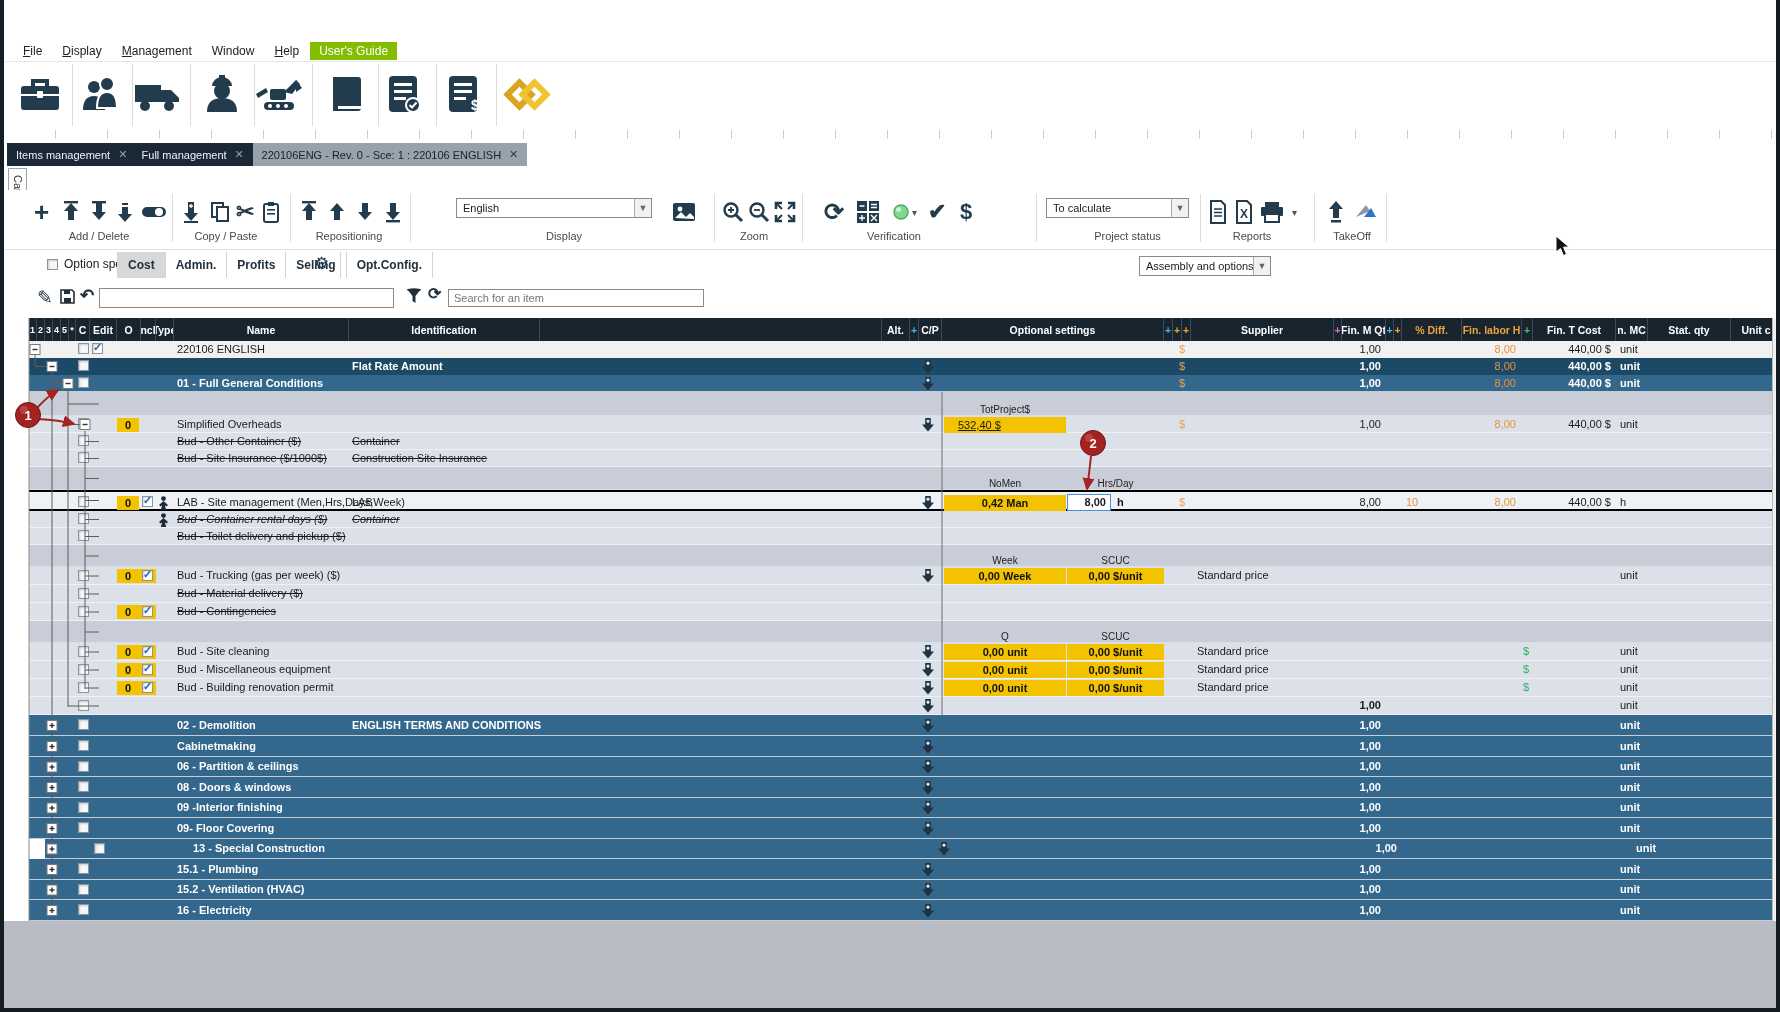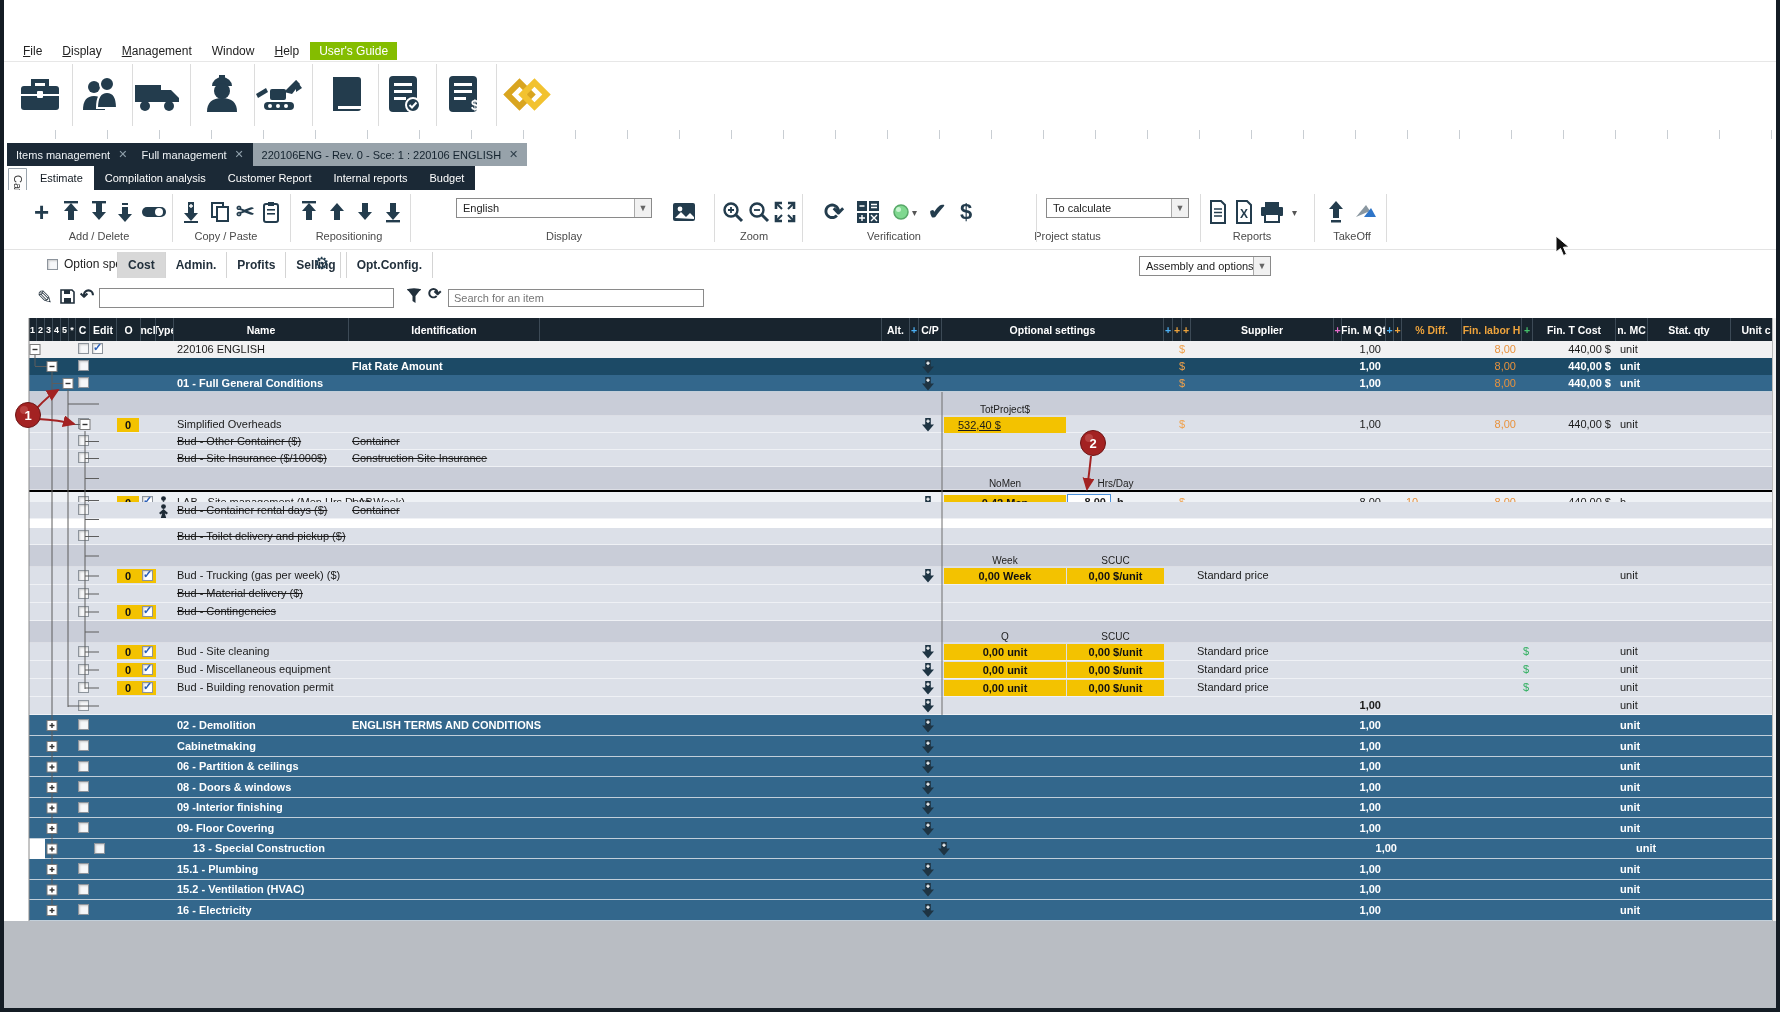--- a/index.html
+++ b/index.html
@@ -198,27 +198,20 @@
       <div class="dtab" style="left: 128.6px;">
         <span>Full management</span>
         <span class="x">✕</span>
       </div>
       <div class="dtab active" style="left: 248.6px;">
         <span>220106ENG - Rev. 0 - Sce: 1 : 220106 ENGLISH</span>
         <span class="x">✕</span>
       </div>
     </div>
 
-  <div id="viewtabs">
-      <div class="vtab active">Estimate</div>
-      <div class="vtab">Compilation analysis</div>
-      <div class="vtab">Customer Report</div>
-      <div class="vtab">Internal reports</div>
-      <div class="vtab">Budget</div>
-    </div>
   <div id="sidetab">
       <span>Catalog items</span>
     </div>
 
   <div id="ribbon">
       <div class="ric" style="left: 30px;">
         <span class="glyph" style="font-size:26px;">+</span>
       </div>
       <div class="ric" style="left: 58px;">
         <svg width="18" height="22" viewBox="0 0 18 22">
@@ -377,21 +370,21 @@
           <path d="M2,14 L12,2 L16,8 Z" fill="#8a97a0"></path>
           <path d="M10,14 L17,5 L22,14 Z" fill="#2e75c8"></path>
         </svg>
       </div>
       <div class="rlabel" style="left: 95px;">Add / Delete</div>
       <div class="rlabel" style="left: 222px;">Copy / Paste</div>
       <div class="rlabel" style="left: 345px;">Repositioning</div>
       <div class="rlabel" style="left: 560px;">Display</div>
       <div class="rlabel" style="left: 750px;">Zoom</div>
       <div class="rlabel" style="left: 890px;">Verification</div>
-      <div class="rlabel" style="left: 1053px; padding-left: 21px;">Project status</div>
+      <div class="rlabel" style="left: 1113px; padding-left: 21px;">Project status</div>
       <div class="rlabel" style="left: 1248px;">Reports</div>
       <div class="rlabel" style="left: 1348px;">TakeOff</div>
       <div class="rsep" style="left: 168px;"></div>
       <div class="rsep" style="left: 286px;"></div>
       <div class="rsep" style="left: 406px;"></div>
       <div class="rsep" style="left: 710px;"></div>
       <div class="rsep" style="left: 798px;"></div>
       <div class="rsep" style="left: 1032px;"></div>
       <div class="rsep" style="left: 1196px;"></div>
       <div class="rsep" style="left: 1310px;"></div>
@@ -575,21 +568,21 @@
         <span class="cell yb" style="left: 915px; top: 2.5px; width: 122px; height: 16px; line-height: 16px;">0,42 Man</span>
         <span class="cell" style="left: 1038px; top: 2px; width: 44px; height: 17px; line-height: 15px; background: rgb(255, 255, 255); border: 1px solid rgb(74, 144, 217); text-align: right; padding-right: 4px; font-weight: bold;">8,00</span>
         <span class="cell" style="left: 1088px; top: 3.5px; font-weight: bold;">h</span>
         <span class="cell odol" style="left: 1150px; top: 3.5px;">$</span>
         <span class="cell w" style="left: 1312px; top: 3.5px; width: 40px; text-align: right;">8,00</span>
         <span class="cell or" style="left: 1377px; top: 3.5px;">10</span>
         <span class="cell or" style="left: 1437px; top: 3.5px; width: 50px; text-align: right;">8,00</span>
         <span class="cell w" style="left: 1512px; top: 3.5px; width: 70px; text-align: right;">440,00 $</span>
         <span class="cell w" style="left: 1591px; top: 3.5px;">h</span>
       </div>
-      <div class="row norm" style="top: 161px; height: 17px;">
+      <div class="row norm" style="top: 170px; height: 17px; font-style: italic;">
         <span class="ckb" style="position: absolute; left: 49px; top: 2px;"></span>
         <span style="position: absolute; left: 128px; top: 1.5px;">
           <svg width="13" height="14" viewBox="0 0 13 14">
             <circle cx="6.5" cy="2.6" r="2.4" fill="#1e2b36"></circle>
             <path d="M6.5,5 L2,9 L3.6,10.6 L5.2,9.2 L3.8,14 H9.2 L7.8,9.2 L9.4,10.6 L11,9 Z" fill="#1e2b36"></path>
           </svg>
         </span>
         <span class="cell w strike" style="left: 148px; top: 1.5px;">Bud - Container rental days ($)</span>
         <span class="cell w strike" style="left: 323px; top: 1.5px;">Container</span>
       </div>

